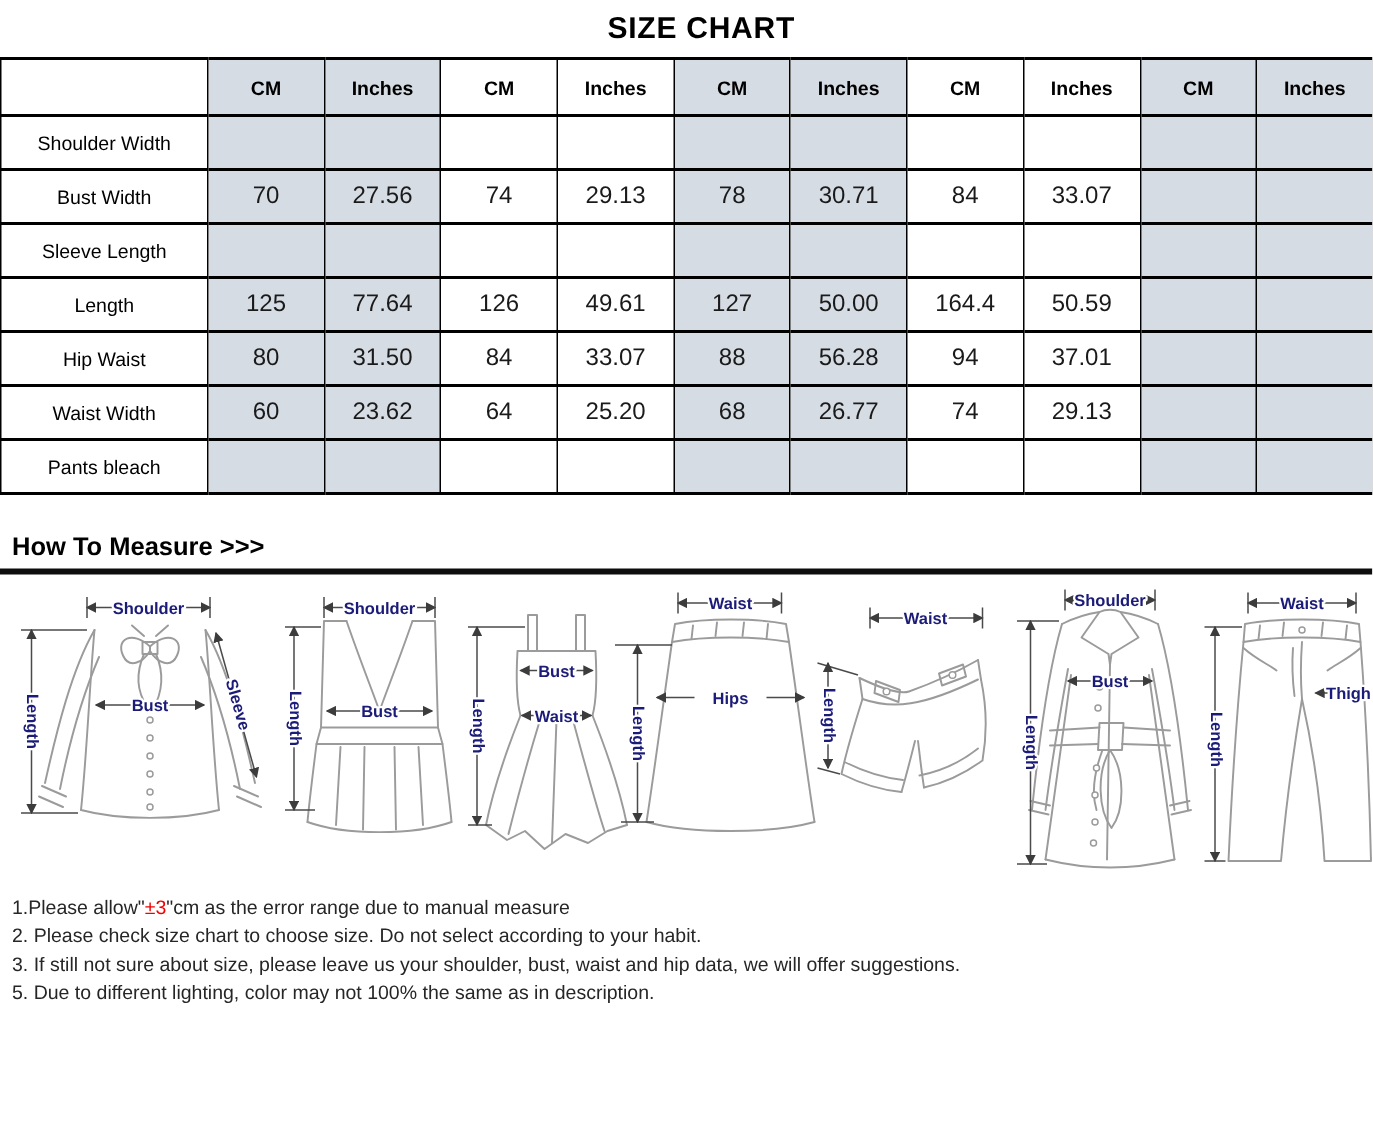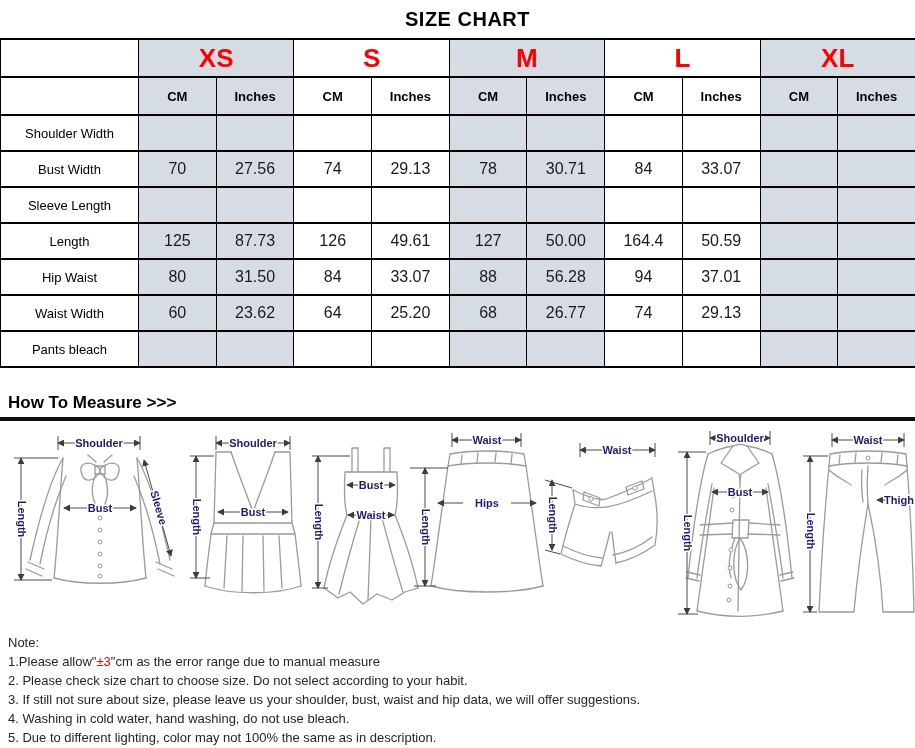--- a/index.html
+++ b/index.html
@@ -46,28 +46,20 @@
         <col style="width:77.7px">
         <col style="width:77.7px">
       <col style="width:77.7px">
         <col style="width:77.7px">
         <col style="width:77.7px">
         <col style="width:77.7px">
       <col style="width:77.7px">
         <col style="width:77.7px">
     </colgroup>
     <tbody>
-        <tr class="sizes">
-      <td></td>
-      <td colspan="2" class="s">XS</td>
-      <td colspan="2">S</td>
-      <td colspan="2" class="s">M</td>
-      <td colspan="2">L</td>
-      <td colspan="2" class="s">XL</td>
-    </tr>
     <tr class="units">
       <td></td>
       <td class="s">CM</td>
       <td class="s">Inches</td>
       <td>CM</td>
       <td>Inches</td>
       <td class="s">CM</td>
       <td class="s">Inches</td>
       <td>CM</td>
       <td>Inches</td>
@@ -109,21 +101,21 @@
       <td class="s"></td>
       <td class="s"></td>
       <td></td>
       <td></td>
       <td class="s"></td>
       <td class="s"></td>
     </tr>
     <tr class="data">
       <td class="lab">Length</td>
       <td class="s">125</td>
-      <td class="s">87.73</td>
+      <td class="s">77.64</td>
       <td>126</td>
       <td>49.61</td>
       <td class="s">127</td>
       <td class="s">50.00</td>
       <td>164.4</td>
       <td>50.59</td>
       <td class="s"></td>
       <td class="s"></td>
     </tr>
     <tr class="data">
@@ -331,21 +323,19 @@
       <line class="ml" x1="877" y1="72" x2="886" y2="72" marker-start="url(#mL)"></line>
       <text class="mt" x="899" y="76">Thigh</text>
       <line class="tick" x1="803" y1="28" x2="828" y2="28"></line>
         <line class="tick" x1="803" y1="184" x2="817" y2="184"></line>
       <line class="ml" x1="810" y1="28" x2="810" y2="184" marker-start="url(#mL)" marker-end="url(#mR)"></line>
       <text class="mt" x="810" y="106" transform="rotate(90 810 103)">Length</text>
     </g>
   </svg>
 
   <div class="notes">
-    <div>Note:</div>
     <div><span>1.Please allow"</span><span class="red">±3</span><span>"cm as the error range due to manual measure</span></div>
     <div>2. Please check size chart to choose size. Do not select according to your habit.</div>
     <div>3. If still not sure about size, please leave us your shoulder, bust, waist and hip data, we will offer suggestions.</div>
-    <div>4. Washing in cold water, hand washing, do not use bleach.</div>
     <div>5. Due to different lighting, color may not 100% the same as in description.</div>
   </div>
 
 </div>
 
 </body></html>

